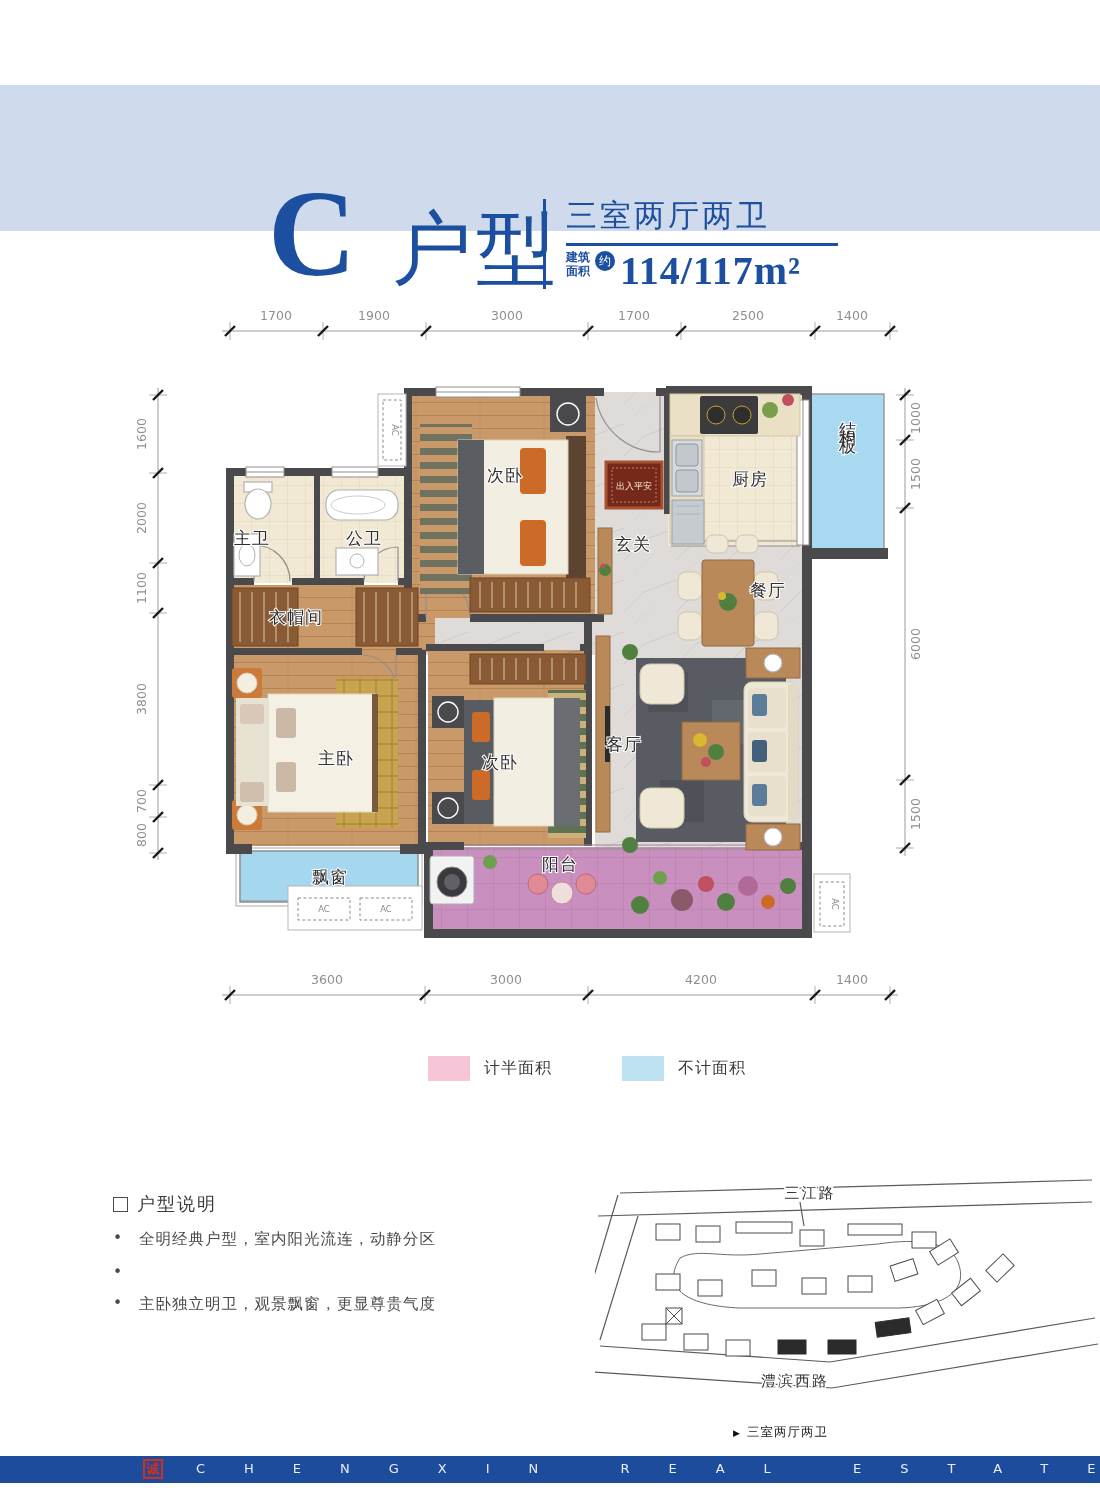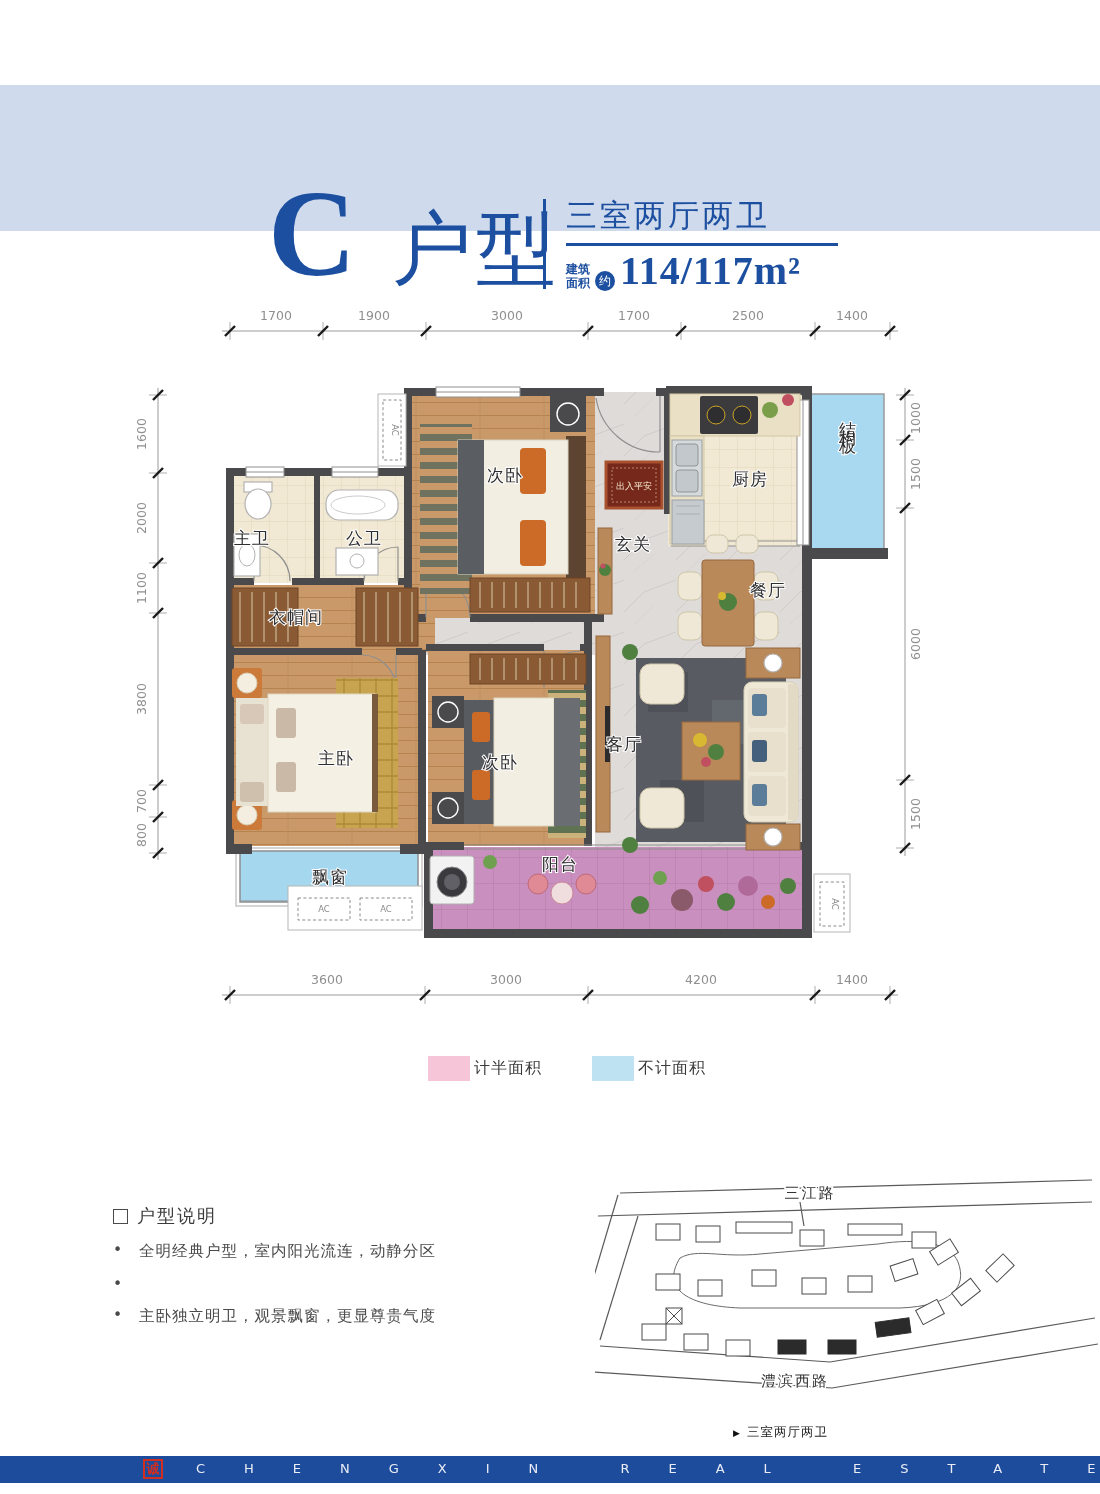--- a/index.html
+++ b/index.html
@@ -8,35 +8,35 @@
   
   .band{position:absolute;left:0;top:85px;width:1100px;height:146px;background:#cfdbec;}
   .type-letter{position:absolute;left:268px;top:88px;font-family:"Liberation Serif",serif;
                font-weight:bold;font-size:122px;line-height:1;color:#1c4fa0;}
   .type-name{position:absolute;left:392px;top:124px;font-size:80px;line-height:1;
              font-weight:normal;color:#1c4fa0;letter-spacing:4px;}
   .band-divider{position:absolute;left:543px;top:114px;width:3px;height:90px;background:#1c4fa0;}
   .spec{position:absolute;left:566px;top:110px;width:272px;color:#1c4fa0;}
   .spec-title{font-size:31px;font-weight:normal;letter-spacing:3px;white-space:nowrap;}
   .spec-rule{height:3px;background:#1c4fa0;margin-top:6px;}
-  .spec-row{display:flex;align-items:flex-end;margin-top:5px;gap:5px;}
+  .spec-row{display:flex;align-items:flex-start;margin-top:5px;gap:5px;}
   .area-label{font-size:12px;font-weight:bold;line-height:1.15;}
   .approx{width:20px;height:20px;border-radius:50%;background:#1c4fa0;color:#fff;
           font-size:12px;line-height:20px;text-align:center;flex:0 0 auto;}
   .area-value{font-family:"Liberation Serif",serif;font-weight:bold;font-size:40px;
               line-height:1;letter-spacing:1px;}
   
-  .legend{position:absolute;left:428px;top:1056px;display:flex;align-items:center;gap:4px;}
+  .legend{position:absolute;left:428px;top:1056px;display:flex;align-items:center;gap:14px;}
   .legend .gap{width:42px;}
   .swatch{width:42px;height:25px;}
   .sw-pink{background:#f6c6d8;}
   .sw-blue{background:#bfe2f2;}
   .legend-label{font-size:16px;color:#3a3a3a;letter-spacing:1px;}
   
-  .desc{position:absolute;left:113px;top:1192px;width:480px;color:#3c3c3c;margin-top:12px;}
+  .desc{position:absolute;left:113px;top:1192px;width:480px;color:#3c3c3c;}
   .desc-title{font-size:18px;letter-spacing:2px;display:flex;align-items:center;gap:9px;}
   .desc-box{width:13px;height:13px;border:1.8px solid #4a4a4a;display:inline-block;}
   .desc ul{list-style:none;margin:12px 0 0 0;padding:0;}
   .desc li{font-size:15.5px;color:#4a4a4a;letter-spacing:1px;margin-top:13px;display:flex;}
   .desc li .dot{width:26px;flex:0 0 auto;color:#4a4a4a;}
   
   .map-caption{position:absolute;left:733px;top:1424px;font-size:12.5px;color:#222;
                letter-spacing:1px;display:flex;align-items:center;gap:6px;}
   .map-caption .tri{font-size:9px;color:#111;}
   

